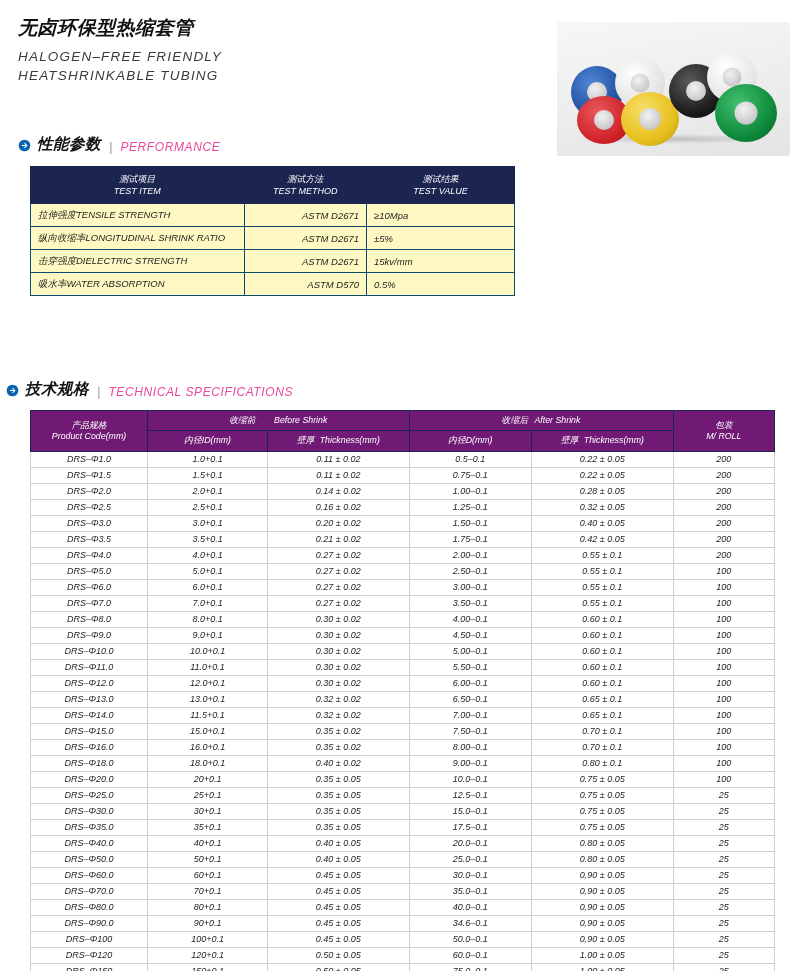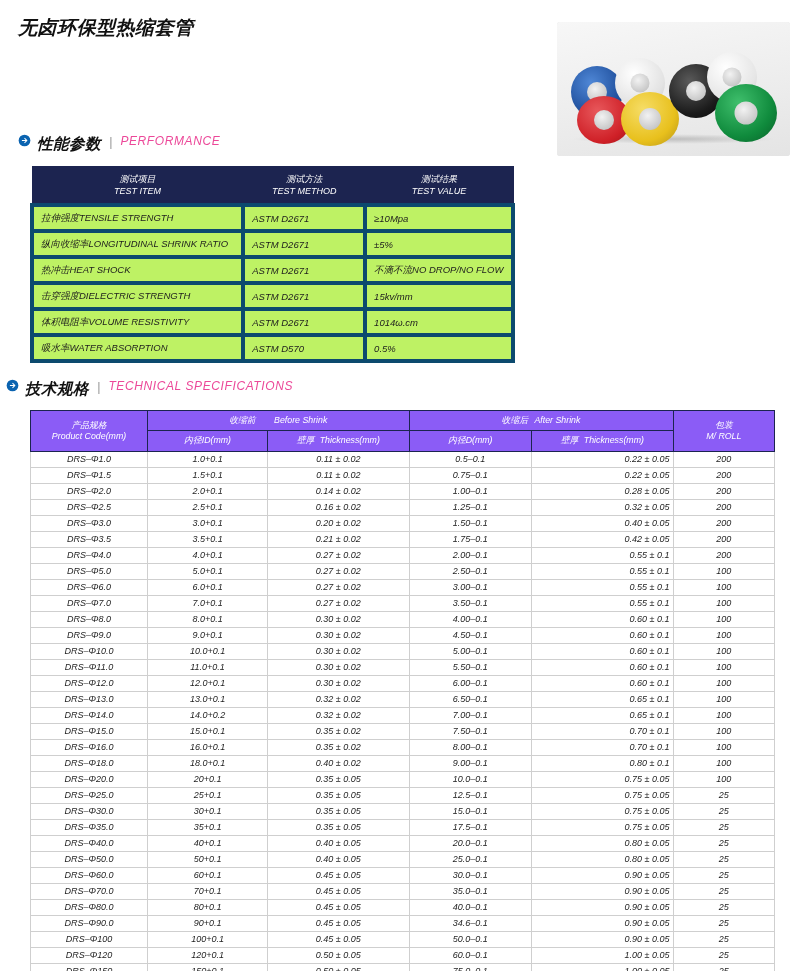--- a/index.html
+++ b/index.html
@@ -80,20 +80,21 @@
     left: 14px;
     right: 14px;
     height: 10px;
     background: radial-gradient(ellipse at center, rgba(0,0,0,0.18), rgba(0,0,0,0) 70%);
   }
 
   
   .section-head {
     position: absolute;
     display: flex;
+    align-items: flex-end;
     gap: 6px;
   }
   .bullet-icon {
     width: 13px; height: 13px;
     flex: 0 0 13px;
     margin-bottom: 3px;
   }
   .sec-cn {
     font-size: 15.5px;
     font-weight: bold;
@@ -128,67 +129,71 @@
     background: #1c2450;
     color: #ffffff;
     font-weight: normal;
     font-size: 9px;
     line-height: 1.35;
     padding: 6px 4px;
     border: 1px solid #1c2450;
     text-align: center;
   }
   .perf-table td {
-    border: 4px solid #0c4a6e;
+    border: 1px solid #0c4a6e;
     padding: 4px 7px;
     height: 14px;
-    background: #bef264;
+    background: #fef9c3;
   }
   .perf-table td.c-item { width: 215px; }
-  .perf-table td.c-method { width: 117px; text-align: left; }
+  .perf-table td.c-method { width: 117px; text-align: right; }
   .perf-table td.c-value { width: 145px; }
 
   .spec-table {
     position: absolute;
     left: 30px;
     top: 410px;
     width: 745px;
   }
   .spec-table th {
-    background: #8b5cf6;
+    background: #701a75;
     color: #ffffff;
     font-weight: normal;
     font-size: 8.8px;
     line-height: 1.3;
     padding: 4px 3px;
     border: 1px solid #1c2450;
     text-align: center;
   }
   .spec-table td {
     border: 1px solid #cfcfcf;
     text-align: center;
     padding: 2px 3px;
     font-size: 9px;
     background: #fff;
     height: 11px;
   }
   .spec-table td.code { width: 125px; }
   .spec-table td.bs-id { width: 130px; }
   .spec-table td.bs-th { width: 150px; }
   .spec-table td.as-id { width: 135px; }
-  .spec-table td.as-th { width: 150px; text-align: right; }
+  .spec-table td.as-th { width: 150px; }
   .spec-table td.pack { width: 110px; }
 </style>
 </head>
 <body>
 
 <div class="page">
 
   <div class="header">
     <div class="title-cn">无卤环保型热缩套管</div>
+    <div class="title-en">
+      <div>HALOGEN–FREE FRIENDLY</div>
+      <div>HEATSHRINKABLE TUBING</div>
+    </div>
   </div>
 
   <div class="photo-box">
     <div class="photo-inner">
       <div class="shadow"></div>
 
       <div class="roll" style="left:14px; top:44px; width:52px; height:52px; background:radial-gradient(circle at 38% 32%, #4f87d6, #1f4f9c 65%, #17376e 100%);">
         <div class="core" style="width:20px;height:20px;"></div>
       </div>
 
@@ -250,33 +255,23 @@
           <td class="c-item">拉伸强度TENSILE STRENGTH</td>
           <td class="c-method">ASTM D2671</td>
           <td class="c-value">≥10Mpa</td>
         </tr>
         <tr>
           <td class="c-item">纵向收缩率LONGITUDINAL SHRINK RATIO</td>
           <td class="c-method">ASTM D2671</td>
           <td class="c-value">±5%</td>
         </tr>
         <tr>
-          <td class="c-item">热冲击HEAT SHOCK</td>
-          <td class="c-method">ASTM D2671</td>
-          <td class="c-value">不滴不流NO DROP/NO FLOW</td>
-        </tr>
-        <tr>
           <td class="c-item">击穿强度DIELECTRIC STRENGTH</td>
           <td class="c-method">ASTM D2671</td>
           <td class="c-value">15kv/mm</td>
-        </tr>
-        <tr>
-          <td class="c-item">体积电阻率VOLUME RESISTIVITY</td>
-          <td class="c-method">ASTM D2671</td>
-          <td class="c-value">1014ω.cm</td>
         </tr>
         <tr>
           <td class="c-item">吸水率WATER ABSORPTION</td>
           <td class="c-method">ASTM D570</td>
           <td class="c-value">0.5%</td>
         </tr>
       </tbody>
   </table>
 
   <div class="section-head" style="left:6px; top:379px;">
@@ -450,21 +445,21 @@
         <tr>
           <td class="code">DRS–Φ13.0</td>
           <td class="bs-id">13.0+0.1</td>
           <td class="bs-th">0.32 ± 0.02</td>
           <td class="as-id">6.50–0.1</td>
           <td class="as-th">0.65 ± 0.1</td>
           <td class="pack">100</td>
         </tr>
         <tr>
           <td class="code">DRS–Φ14.0</td>
-          <td class="bs-id">14.0+0.2</td>
+          <td class="bs-id">11.5+0.1</td>
           <td class="bs-th">0.32 ± 0.02</td>
           <td class="as-id">7.00–0.1</td>
           <td class="as-th">0.65 ± 0.1</td>
           <td class="pack">100</td>
         </tr>
         <tr>
           <td class="code">DRS–Φ15.0</td>
           <td class="bs-id">15.0+0.1</td>
           <td class="bs-th">0.35 ± 0.02</td>
           <td class="as-id">7.50–0.1</td>

